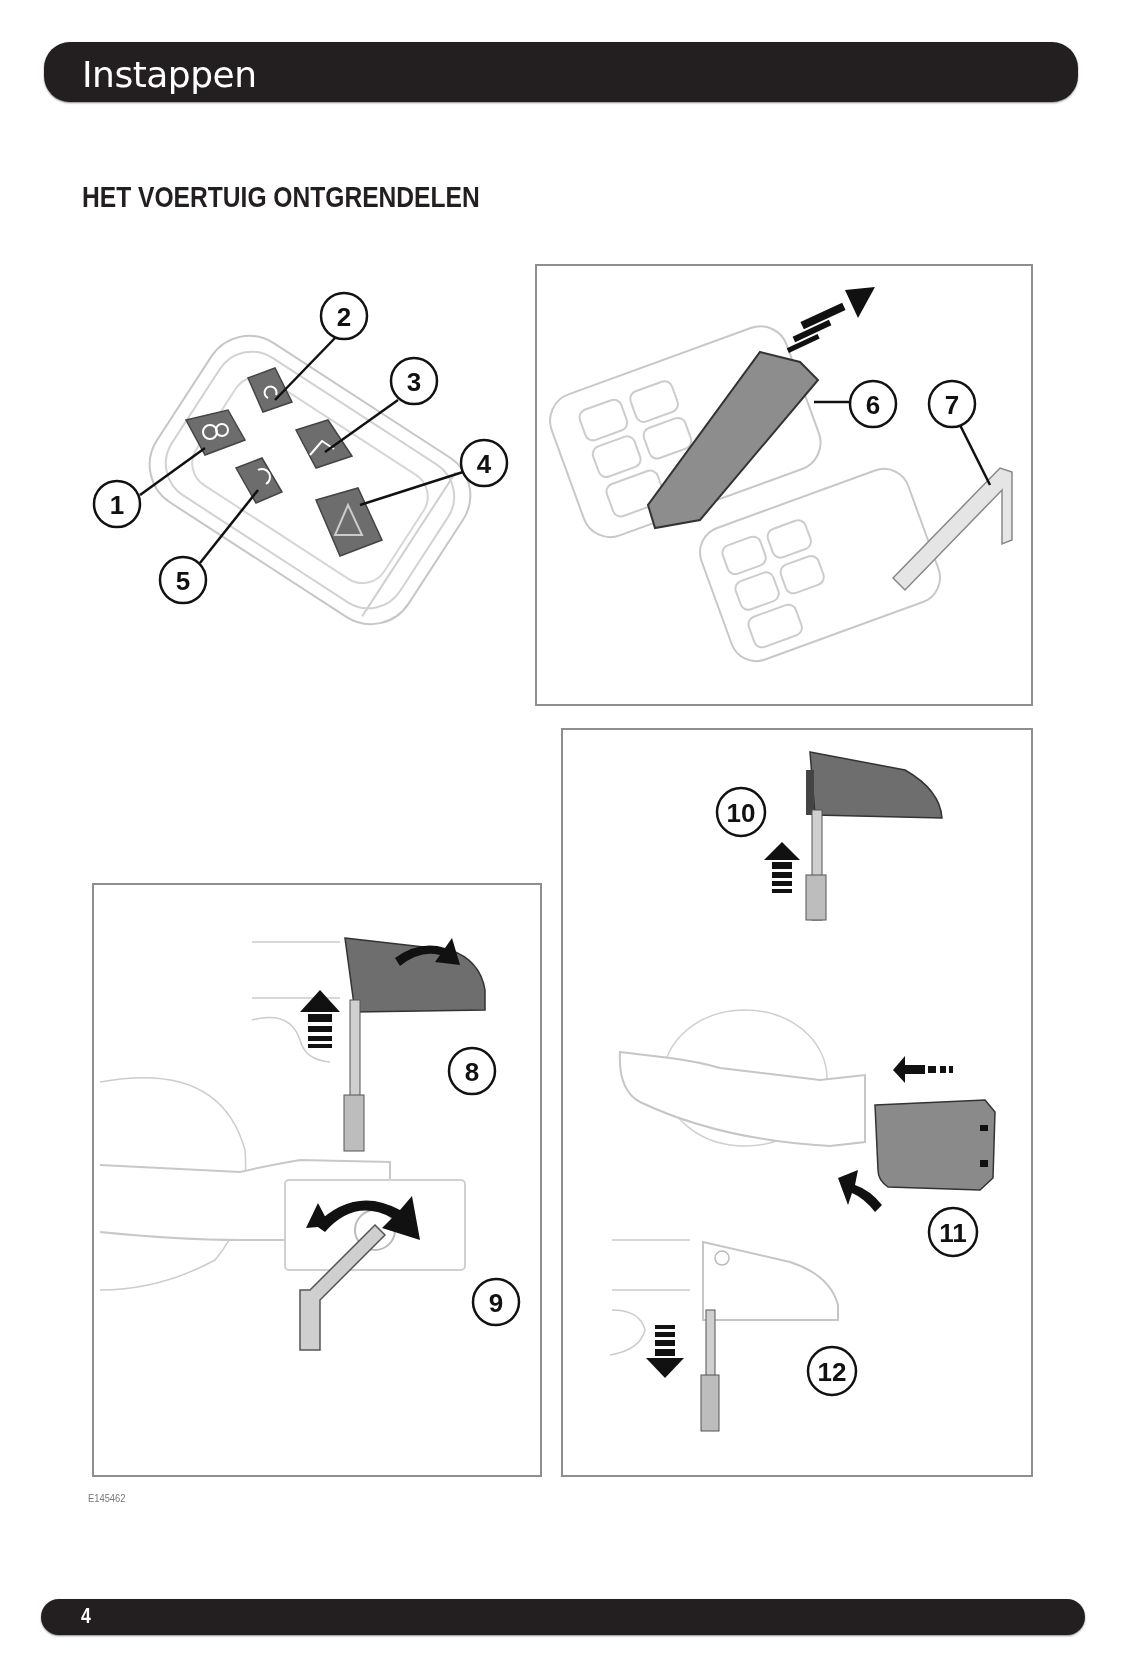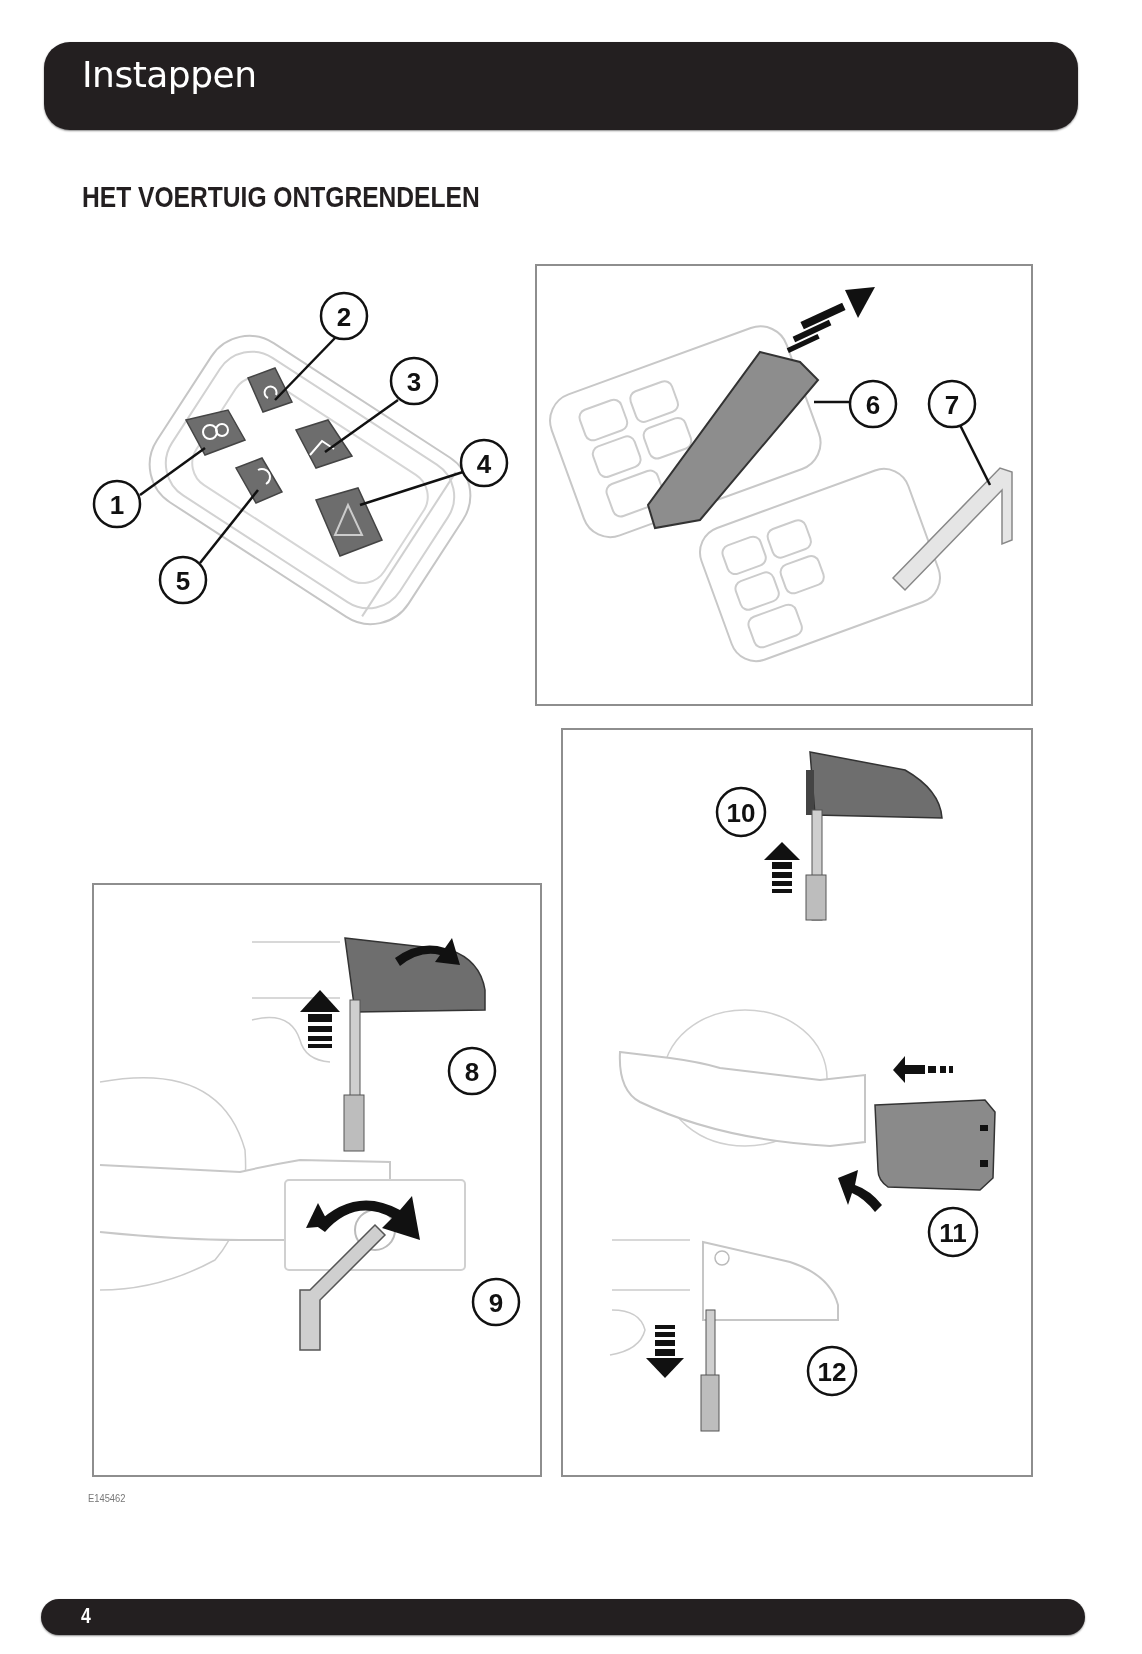--- a/index.html
+++ b/index.html
@@ -1,18 +1,18 @@
 <!DOCTYPE html>
 <html><head>
 <meta charset="utf-8">
 <style>
   html, body { margin: 0; padding: 0; background: #ffffff; }
   body { width: 1142px; height: 1654px; position: relative; overflow: hidden;
          font-family: "Liberation Sans", sans-serif; color: #231f20; }
-  .header-bar { position: absolute; left: 44px; top: 42px; width: 1034px; height: 88px;
+  .header-bar { position: absolute; left: 44px; top: 42px; width: 1034px; height: 60px;
                 background: #231f20; border-radius: 26px; box-shadow: 0 1px 2px #888; }
   .header-title { position: absolute; left: 38px; top: 12px; color: #fff;
                   font-family: "DejaVu Sans", sans-serif; font-size: 36px; letter-spacing: -0.5px; }
   .section-title { position: absolute; left: 82px; top: 180px; font-family: "Liberation Sans Narrow", "Liberation Sans", sans-serif;
                    font-weight: bold; font-size: 30px; transform: scaleX(0.82); transform-origin: left top;
                    letter-spacing: 0px; color: #231f20; }
   .panel { position: absolute; border: 2px solid #8e8e8e; background: #fff; box-sizing: border-box; }
   .figure-svg { position: absolute; left: 0; top: 0; }
   .figure-id { position: absolute; left: 88px; top: 1492px; font-size: 11px; color: #777;
                transform: scaleX(0.85); transform-origin: left top; }

